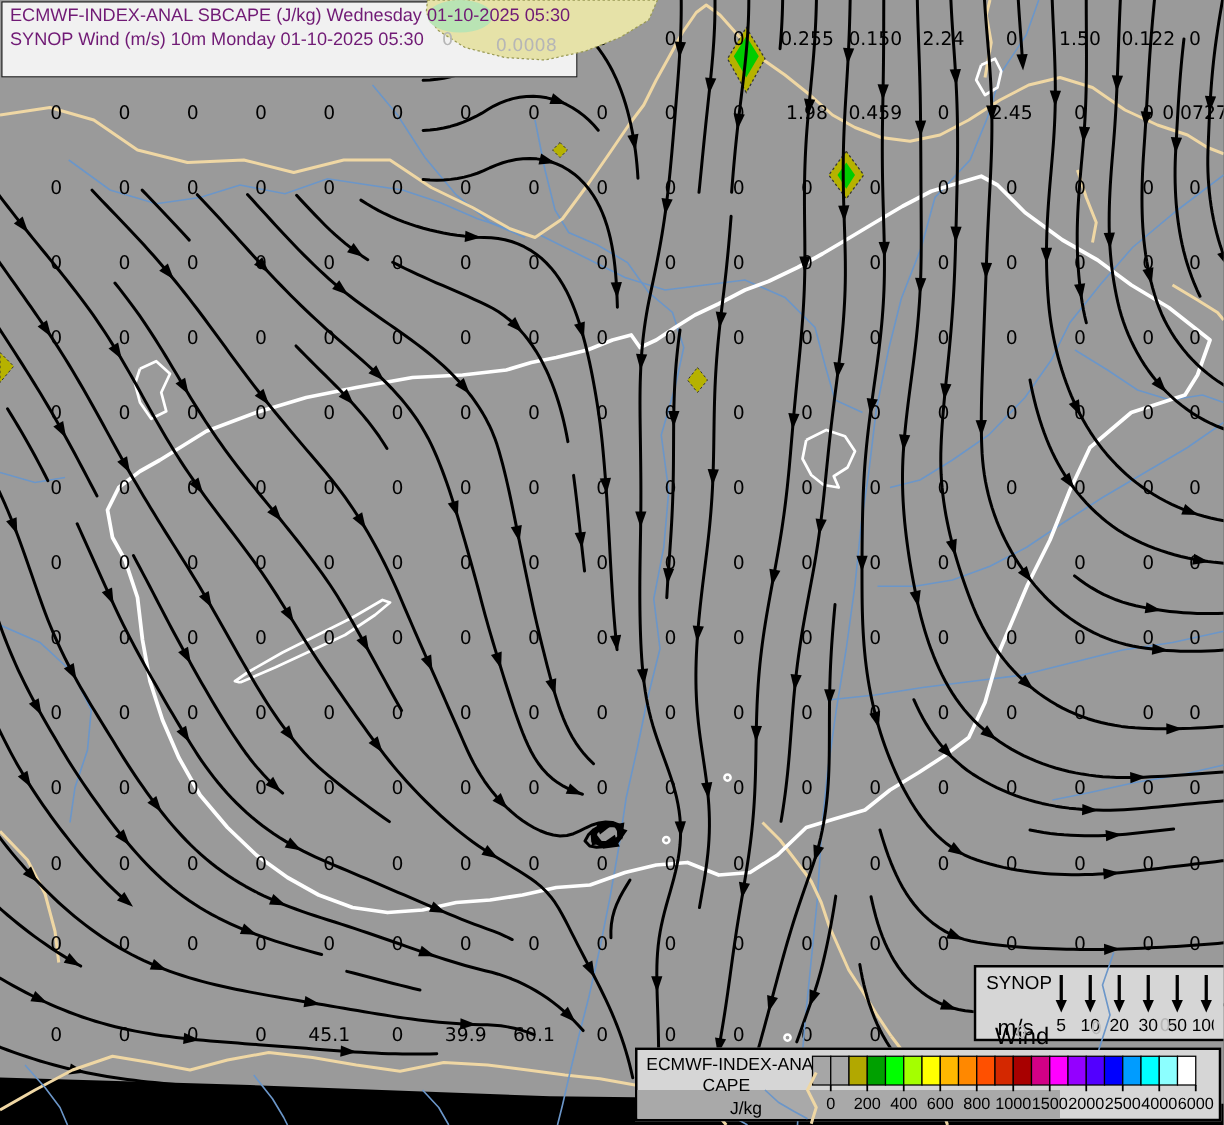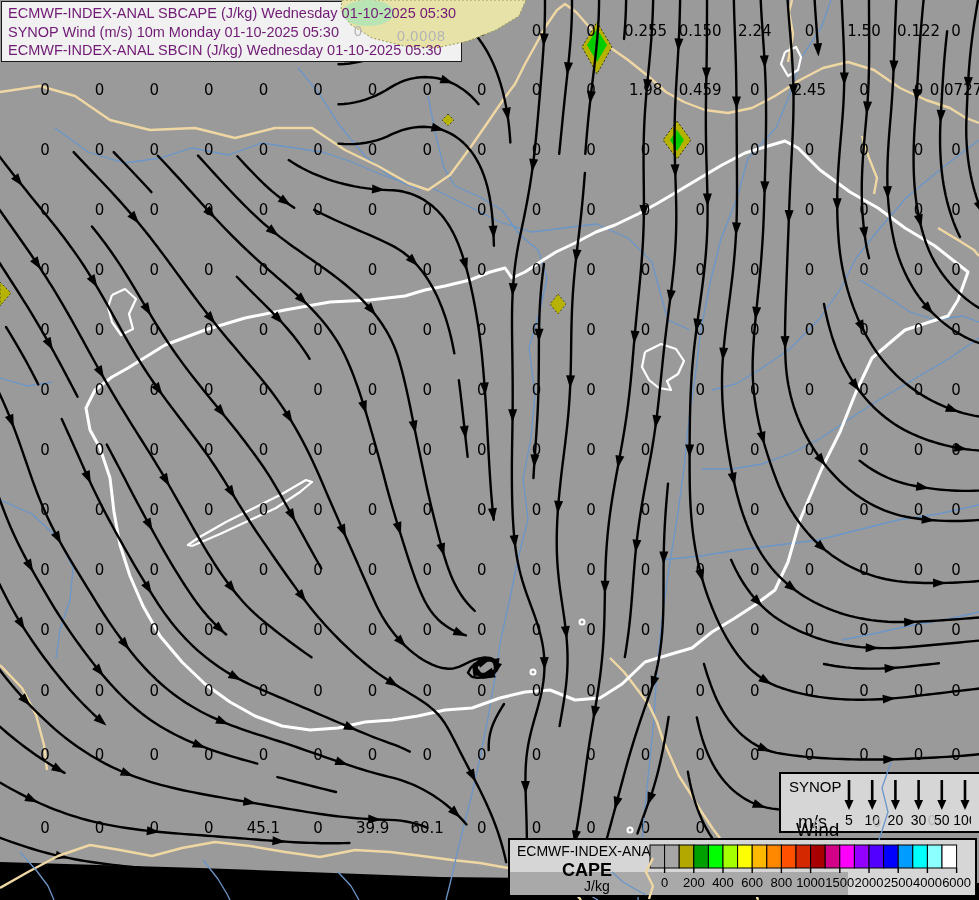--- a/index.html
+++ b/index.html
@@ -550,21 +550,20 @@
       <text x="877" y="827" fill="#b6b6b6" font-size="14px" font-family="&quot;DejaVu Sans&quot;,sans-serif" text-anchor="middle">0</text>
       <text x="932" y="825" fill="#b6b6b6" font-size="14px" font-family="&quot;DejaVu Sans&quot;,sans-serif" text-anchor="middle">0</text>
       <path d="M891,762 L882,788 L888,812 L879,840" fill="none" stroke="#6b96c9" stroke-width="1.3"></path>
       <path d="M612,872 L623,882 L635,889 L646,895" fill="none" stroke="#6b96c9" stroke-width="1.3"></path>
       <path d="M653,858 L646,872 L653,886 L649,899" fill="none" stroke="#efd7a4" stroke-width="2.4"></path>
     </svg>
 
   <div id="titleText">
     <div>ECMWF-INDEX-ANAL SBCAPE (J/kg) Wednesday 01-10-2025 05:30</div>
     <div>SYNOP Wind (m/s) 10m Monday 01-10-2025 05:30</div>
-    <div>ECMWF-INDEX-ANAL SBCIN (J/kg) Wednesday 01-10-2025 05:30</div>
   </div>
 
   <div id="synopBox" class="panel">
     <div class="legend-text" style="left:8px;top:4px;font-size:15px;">SYNOP</div>
     <div class="legend-text" style="left:15px;top:21px;font-size:19px;margin-top:24px;">Wind</div>
     <div class="legend-text" style="left:17px;top:38px;font-size:18px;">m/s</div>
     <svg id="synopArrows" width="134" height="55" style="position:absolute;left:56px;top:2px;">
         <line x1="12" y1="4" x2="12" y2="28" stroke="#000" stroke-width="2.6"></line>
         <path d="M12,34 L7.5,24 L16.5,24 Z" fill="#000"></path>
         <text x="12" y="49" text-anchor="middle" font-size="14px" font-family="&quot;Liberation Sans&quot;,sans-serif" fill="#000">5</text>
@@ -582,21 +581,21 @@
         <text x="104.8" y="49" text-anchor="middle" font-size="14px" font-family="&quot;Liberation Sans&quot;,sans-serif" fill="#000">50</text>
         <line x1="128" y1="4" x2="128" y2="28" stroke="#000" stroke-width="2.6"></line>
         <path d="M128,34 L123.5,24 L132.5,24 Z" fill="#000"></path>
         <text x="128" y="49" text-anchor="middle" font-size="14px" font-family="&quot;Liberation Sans&quot;,sans-serif" fill="#000">100</text>
       </svg>
   </div>
 
   <div id="capeBox" class="panel">
     <div class="darkstrip"></div>
     <div class="legend-text" style="left:7px;top:3px;font-size:14px;">ECMWF-INDEX-ANAL</div>
-    <div class="legend-text" style="left:52px;top:20px;font-size:18px;font-weight:bold;">CAPE</div>
+    <div class="legend-text" style="left:52px;top:20px;font-size:14px;">CAPE</div>
     <div class="legend-text" style="left:46px;top:38px;font-size:14px;margin-left:28px;">J/kg</div>
     <svg id="capeBar" width="330" height="55" style="position:absolute;left:136px;top:2px;">
         <rect x="4" y="3" width="14.6" height="23" fill="#a6a6a6" stroke="#000" stroke-width="1"></rect>
         <rect x="18.6" y="3" width="14.6" height="23" fill="#a6a6a6" stroke="#000" stroke-width="1"></rect>
         <rect x="33.2" y="3" width="14.6" height="23" fill="#b2a800" stroke="#000" stroke-width="1"></rect>
         <rect x="47.8" y="3" width="14.6" height="23" fill="#00a000" stroke="#000" stroke-width="1"></rect>
         <rect x="62.4" y="3" width="14.6" height="23" fill="#00ff00" stroke="#000" stroke-width="1"></rect>
         <rect x="77" y="3" width="14.6" height="23" fill="#a4ff00" stroke="#000" stroke-width="1"></rect>
         <rect x="91.6" y="3" width="14.6" height="23" fill="#ffff00" stroke="#000" stroke-width="1"></rect>
         <rect x="106.2" y="3" width="14.6" height="23" fill="#ffb800" stroke="#000" stroke-width="1"></rect>

